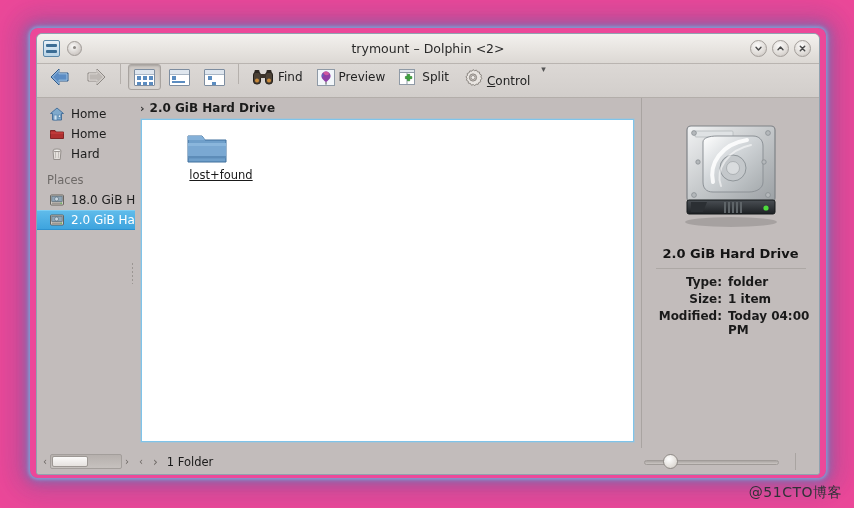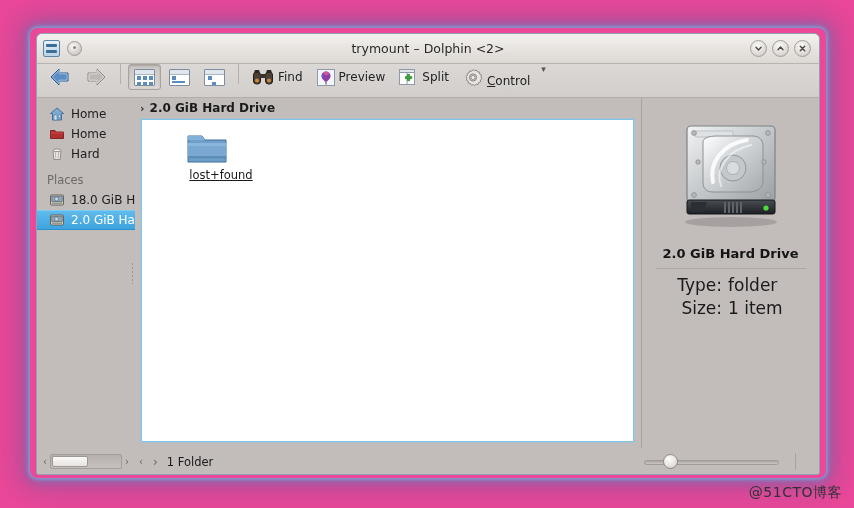--- a/index.html
+++ b/index.html
@@ -201,21 +201,21 @@
     padding: 10px 8px 8px 8px;
     display: flex; flex-direction: column; align-items: center;
     position: relative;
   }
   .hd-img { width: 124px; height: 124px; margin-top: 4px; }
   .info-title {
     font-size: 13px; font-weight: bold; color: #141414;
     margin-top: 10px; text-align: center;
   }
   .info-sep { width: 150px; height: 1px; background: #adA8a5; margin: 7px 0 6px 0; }
-  .info-rows { font-size: 17px; color: #1a1a1a; width: 100%; }
+  .info-rows { font-size: 12px; color: #1a1a1a; width: 100%; font-weight: bold; }
   .info-row { display: flex; margin-bottom: 3px; }
   .info-key { width: 78px; text-align: right; padding-right: 6px; }
   .info-val { flex: 1; text-align: left; }
 
   
   .statusbar {
     height: 26px; flex: none;
     background: #c2bcbb;
     display: flex; align-items: center;
     padding: 0 8px 0 5px; gap: 8px;
@@ -547,20 +547,24 @@
 
         <div class="info-rows">
           <div class="info-row">
             <span class="info-key">Type:</span>
             <span class="info-val">folder</span>
           </div>
           <div class="info-row">
             <span class="info-key">Size:</span>
             <span class="info-val">1 item</span>
           </div>
+          <div class="info-row">
+            <span class="info-key">Modified:</span>
+            <span class="info-val">Today 04:00 PM</span>
+          </div>
         </div>
       </div>
     </div>
 
     <div class="statusbar">
       <div class="hscroll">
         <span class="hs-arrow">‹</span>
         <span class="hs-track">
           <span class="hs-thumb" style="width: 52%;"></span>
         </span>

